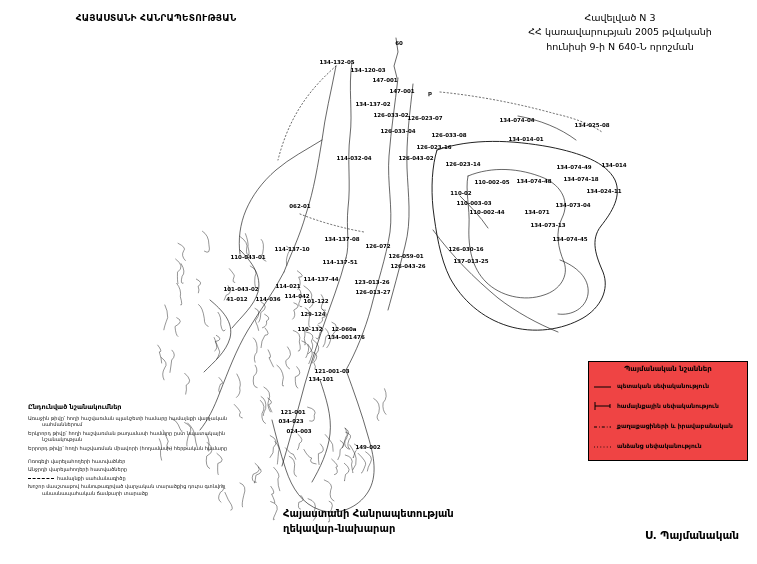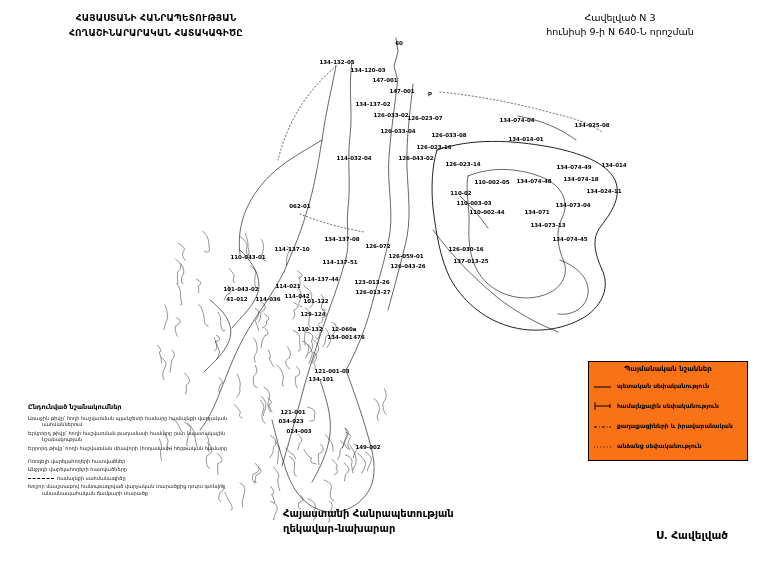--- a/index.html
+++ b/index.html
@@ -21,21 +21,21 @@
   
   #map-svg{left:0;top:0;}
   .mline{fill:none;stroke:#161616;stroke-width:.65;stroke-linecap:round;stroke-linejoin:round;}
   .mline.bold{stroke-width:.95;}
   .mline.dotted{stroke-dasharray:1.2,2.4;}
   .hatch{fill:none;stroke:#1b1b1b;stroke-width:.5;opacity:.92;}
   .plabel{font:600 5.5px "DejaVu Sans",sans-serif;fill:#000;text-anchor:middle;}
   
   .cond-box{
     left:588px;top:361px;width:160px;
-    border:1.2px solid #000;background:#f97316;padding:3px 4px 4px 4px;box-sizing:border-box;
+    border:1.2px solid #000;background:#ef4444;padding:3px 4px 4px 4px;box-sizing:border-box;
   }
   .cond-title{font-size:7px;font-weight:bold;text-align:center;margin-bottom:3px;}
   .cond-row{display:flex;align-items:center;margin-bottom:1px;}
   .cond-sym{width:24px;flex:0 0 24px;}
   .cond-label{font-size:6px;font-weight:bold;line-height:1.3;}
   
   .abbrev{left:28px;top:403px;width:238px;}
   .ab-title{font-size:6.5px;font-weight:bold;margin-bottom:4px;}
   .ab-entry{
     font-size:5px;line-height:1.28;margin-bottom:2px;
@@ -140,25 +140,25 @@
       <text x="321" y="381" class="plabel">134-101</text>
       <text x="293" y="414" class="plabel">121-001</text>
       <text x="291" y="423" class="plabel">034-023</text>
       <text x="299" y="433" class="plabel">024-003</text>
       <text x="368" y="449" class="plabel">149-002</text>
     </g>
 </svg>
 
 <div class="abs title-block">
   <div>ՀԱՅԱՍՏԱՆԻ ՀԱՆՐԱՊԵՏՈՒԹՅԱՆ</div>
-  <div>ՀՈՂԱՇԻՆԱՐԱՐԱԿԱՆ ՀԱՏԱԿԱԳԻԾԸ</div>
 </div>
 
 <div class="abs annex-block">
   <div>Հավելված N 3</div>
+  <div>ՀՀ կառավարության 2005 թվականի</div>
   <div>հունիսի 9-ի N 640-Ն որոշման</div>
 </div>
 
 <div class="abs cond-box">
   <div class="cond-title">Պայմանական նշաններ</div>
   <div class="cond-row">
     <span class="cond-sym">
       <svg width="20" height="8">
           <line x1="1" y1="4" x2="18" y2="4" stroke="#000" stroke-width="1"></line>
         </svg>
@@ -200,13 +200,13 @@
   <div class="ab-entry">Անջրդի վարելահողերի հատվածները</div>
   <div class="ab-entry"><span class="dashdot"></span><span>համայնքի սահմանագիծը</span></div>
   <div class="ab-entry">Խոշոր մասշտաբով հանութագրված վարչական տարածքից դուրս գտնվող անասնապահական ճամբարի տարածք</div>
 </div>
 
 <div class="abs footer-block">
   <div>Հայաստանի Հանրապետության</div>
   <div>ղեկավար-նախարար</div>
 </div>
 
-<div class="abs signature">Ս. Հավելված</div>
+<div class="abs signature">Ս. Պայմանական</div>
 
 </body></html>

